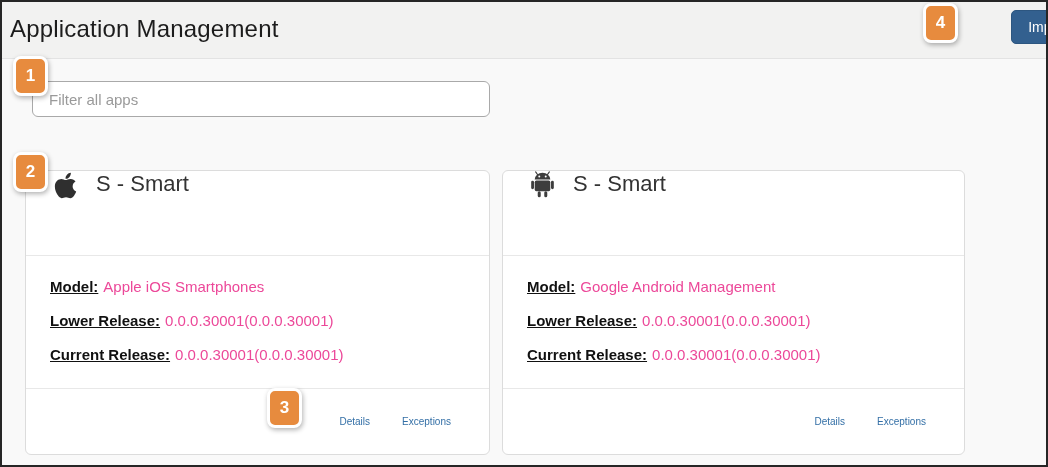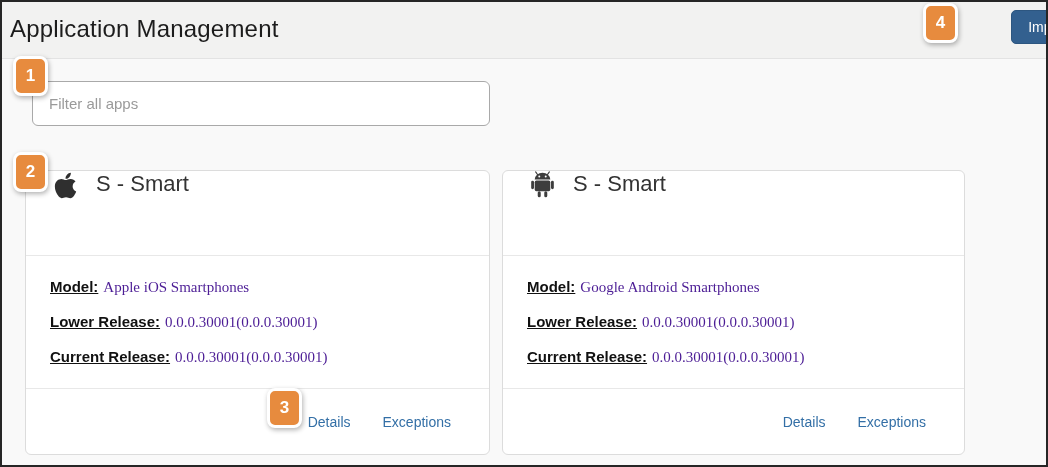--- a/index.html
+++ b/index.html
@@ -62,21 +62,21 @@
   }
   .badge-1 { left: 11px;  top: 54px;  }
   .badge-2 { left: 11px;  top: 150px; }
   .badge-3 { left: 265px; top: 386px; }
   .badge-4 { left: 921px; top: 1px;   }
 
   
   .filter-input {
     position: absolute;
     left: 30px; top: 79px;
-    width: 458px; height: 45px;
+    width: 458px; height: 36px;
     border: 1px solid #a9a9a9;
     border-radius: 6px;
     background: #ffffff;
     padding: 0 16px;
     font-size: 15px;
     color: #333333;
     font-family: "Liberation Sans", sans-serif;
     outline: none;
   }
   .filter-input::placeholder { color: #9a9a9a; }
@@ -109,33 +109,33 @@
     color: #333333;
     font-weight: 400;
   }
 
   .card-body {
     flex: 1 1 auto;
     padding: 22px 24px 0 24px;
   }
   .field-row { margin-bottom: 17px; font-size: 15px; color: #333333; }
   .field-label { font-weight: bold; color: #111111; margin-right: 5px; text-decoration: underline; }
-  .field-value { color: #4c1d95; font-family: Liberation Serif, serif; }
+  .field-value { color: #ec4899; }
 
   .card-footer {
     flex: 0 0 66px;
     border-top: 1px solid #e8e8e8;
     display: flex;
     align-items: center;
     justify-content: flex-end;
     gap: 32px;
     padding-right: 38px;
   }
   .footer-link {
-    font-size: 14px;
+    font-size: 10px;
     color: #336fa6;
     text-decoration: none;
     cursor: pointer;
   }
 </style>
 </head>
 <body>
 
 <div class="screen">
 
@@ -192,21 +192,21 @@
             <rect x="20.2" y="9.3" width="2.7" height="8.2" rx="1.35"></rect>
             <rect x="7.4" y="19.6" width="2.9" height="5.6" rx="1.45"></rect>
             <rect x="13.7" y="19.6" width="2.9" height="5.6" rx="1.45"></rect>
           </g>
         </svg>
       </span>
       <span class="card-title">S - Smart</span>
     </div>
     <div class="card-body">
       <div class="field-row">
-        <span class="field-label">Model:</span><span class="field-value">Google Android Smartphones</span>
+        <span class="field-label">Model:</span><span class="field-value">Google Android Management</span>
       </div>
       <div class="field-row">
         <span class="field-label">Lower Release:</span><span class="field-value">0.0.0.30001(0.0.0.30001)</span>
       </div>
       <div class="field-row">
         <span class="field-label">Current Release:</span><span class="field-value">0.0.0.30001(0.0.0.30001)</span>
       </div>
     </div>
     <div class="card-footer">
       <a class="footer-link">Details</a>

